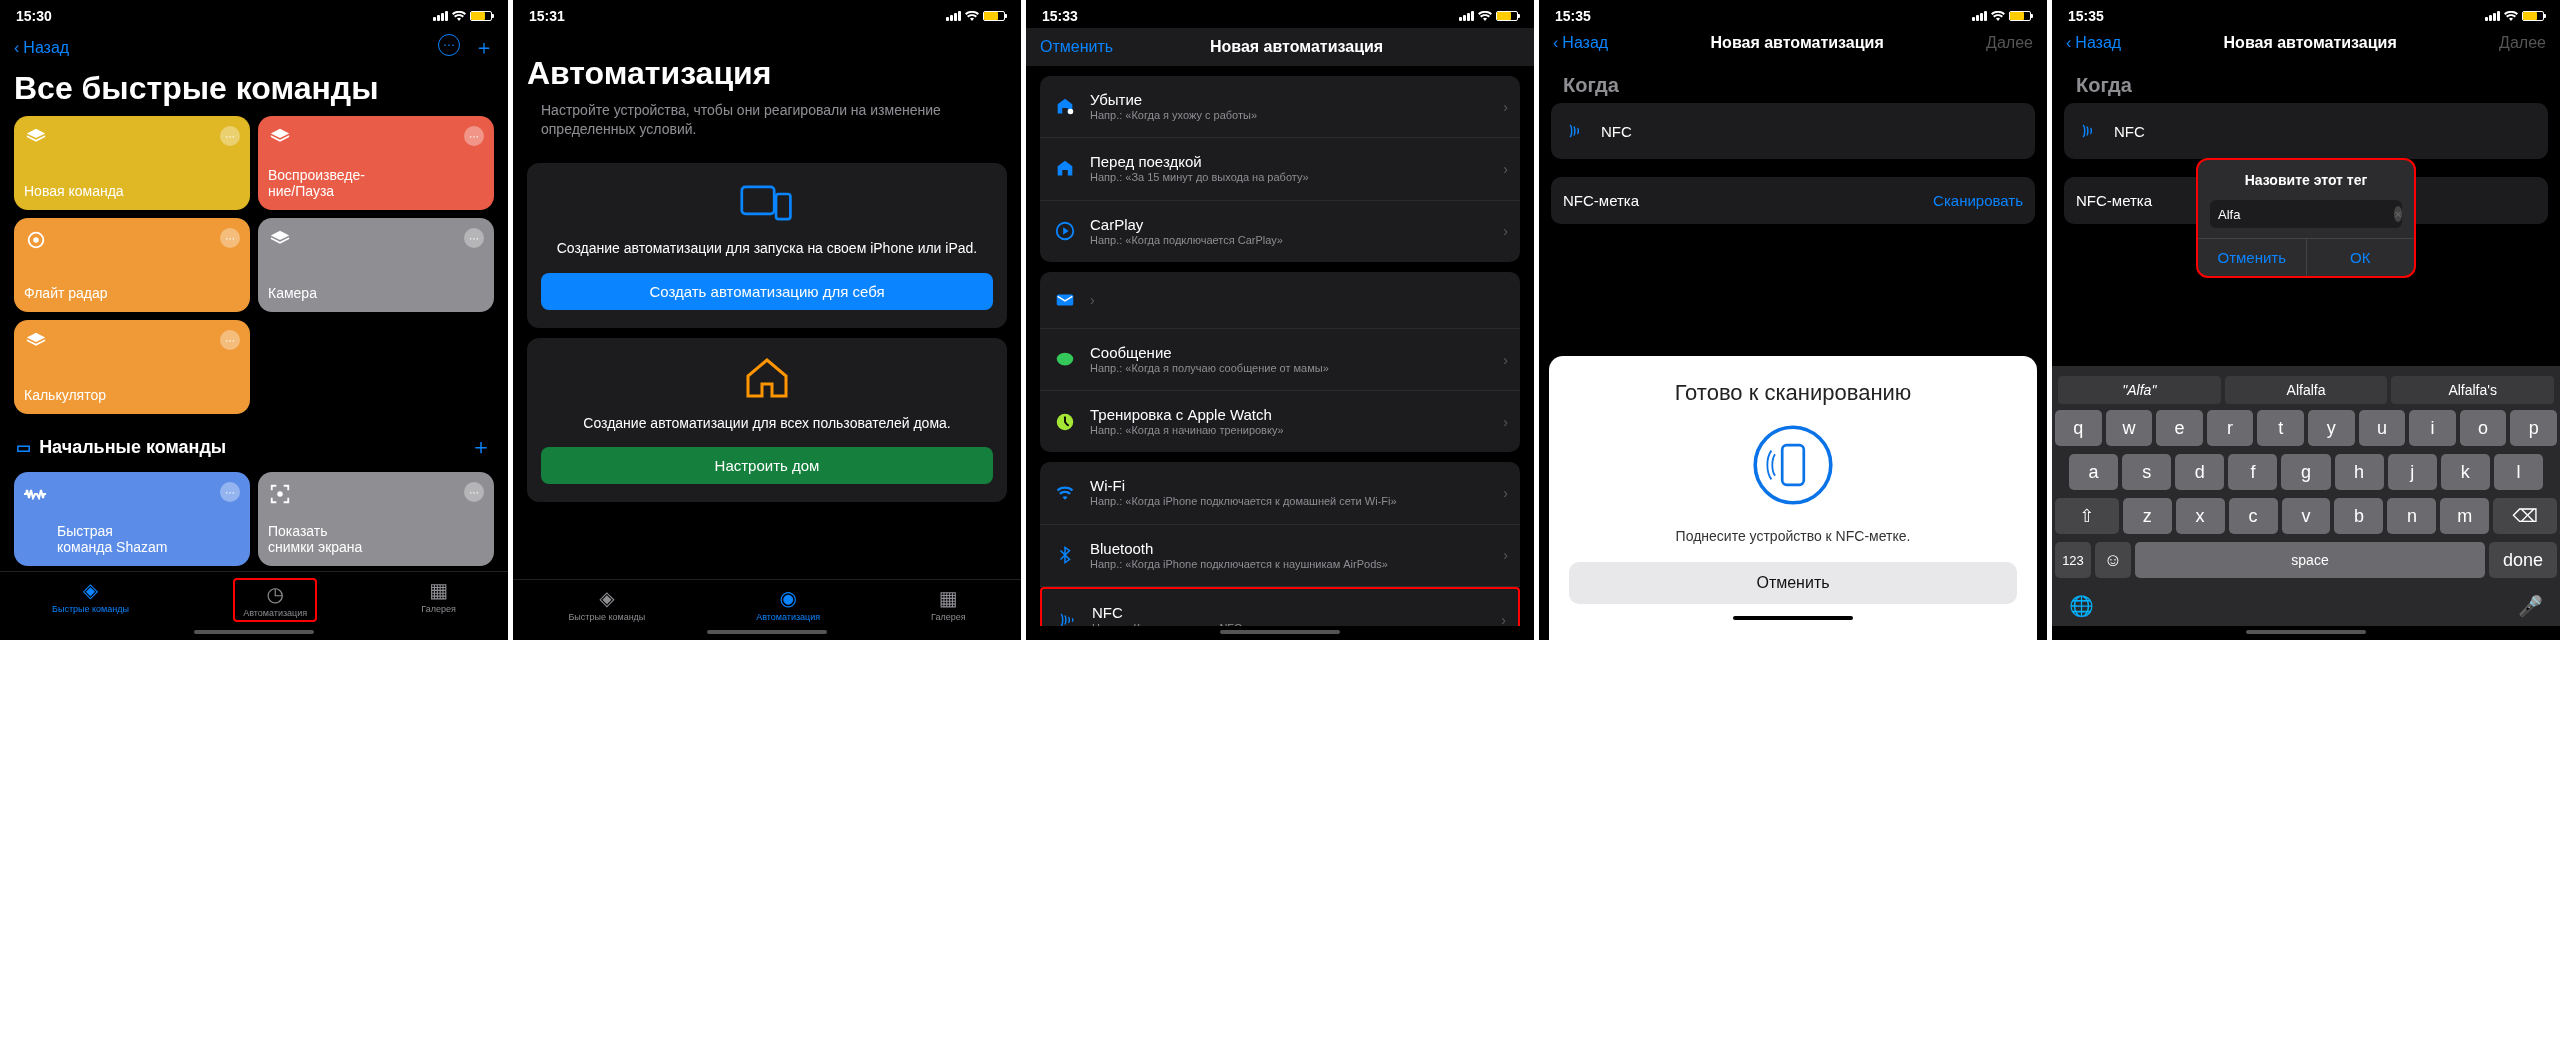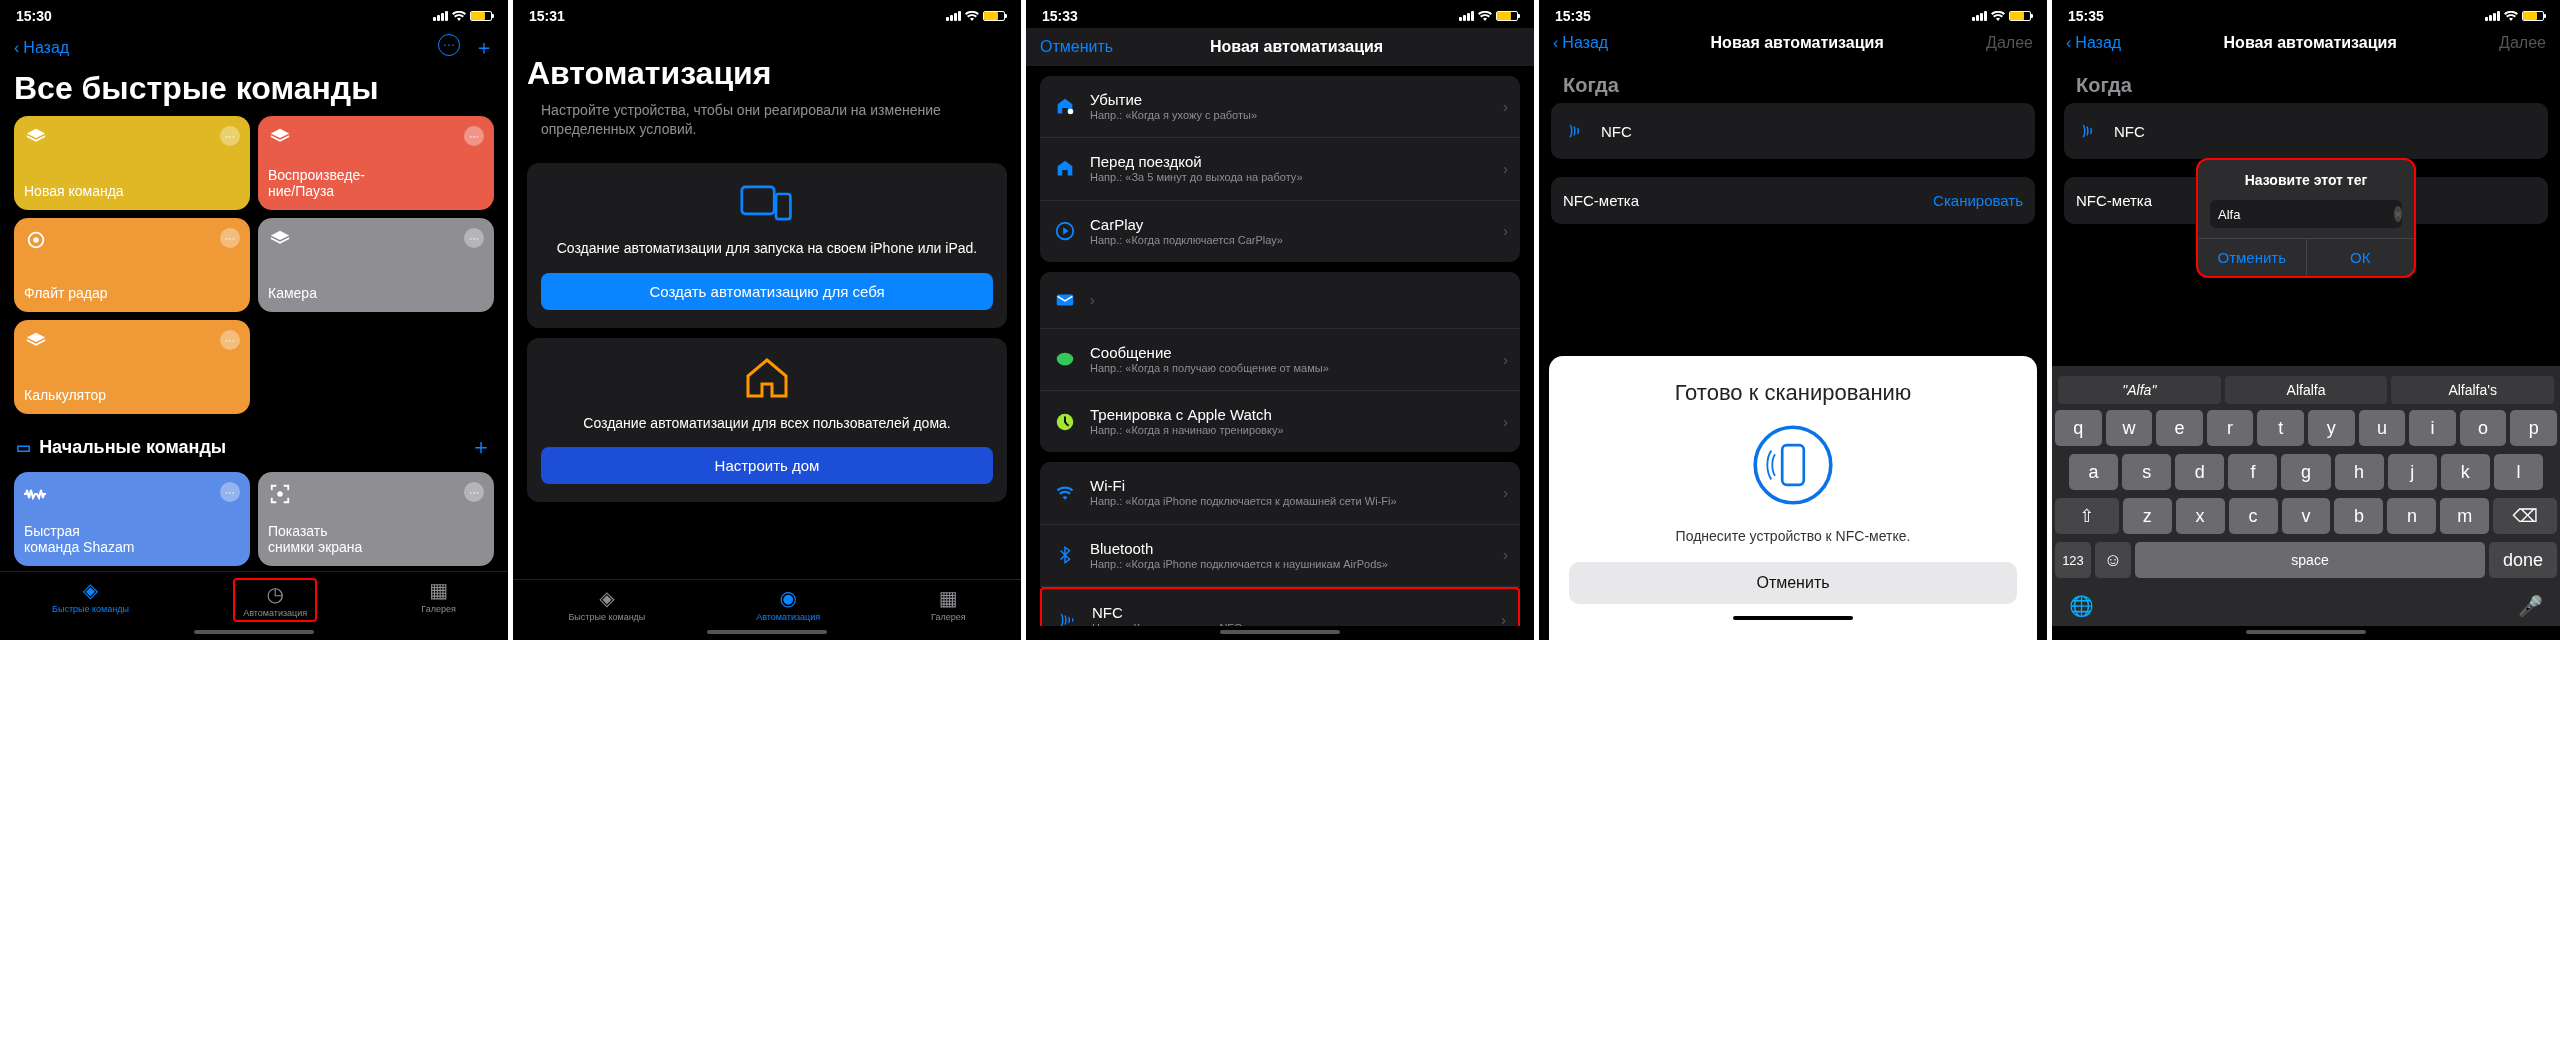--- a/index.html
+++ b/index.html
@@ -53,21 +53,21 @@
 
 .highlight-red { border: 2px solid #ff0000; border-radius: 4px; }
 
 .home-indicator { height: 4px; width: 120px; background: #555; border-radius: 2px; margin: 4px auto 6px; }
 
 .card { background: #1c1c1e; border-radius: 12px; margin: 10px 4px; padding: 18px 14px; text-align: center; }
 .card-icon-box { width: 54px; height: 44px; margin: 0 auto 14px; display: flex; align-items: center; justify-content: center; }
 .card-text { color: #fff; font-size: 14px; line-height: 1.4; margin-bottom: 14px; }
 .card-button { width: 100%; padding: 10px; border-radius: 8px; border: none; font-size: 15px; color: #fff; }
 .btn-blue { background: #0a84ff; }
-.btn-orange { background: #1d4ed8; }
+.btn-orange { background: #15803d; }
 
 .list-group { margin: 10px 4px; border-radius: 10px; overflow: hidden; }
 .list-item { background: #1c1c1e; display: flex; align-items: center; padding: 15px 12px; border-bottom: 0.5px solid #2c2c2e; gap: 12px; }
 .list-item:last-child { border-bottom: none; }
 .list-icon { width: 26px; height: 26px; display: flex; align-items: center; justify-content: center; flex-shrink: 0; }
 .list-text { flex: 1; }
 .list-title { color: #fff; font-size: 15px; }
 .list-subtitle { color: #8e8e93; font-size: 11px; line-height: 1.3; }
 .chevron { color: #5a5a5e; font-size: 14px; }
 
@@ -210,21 +210,21 @@
     <div class="tiles">
       <div class="tile tile-blue">
         <div class="tile-top">
             <div class="tile-icon">
               <svg viewBox="0 0 24 12" width="24" height="12">
                 <path stroke="#fff" stroke-width="2" fill="none" d="M0 6h2l1-4 2 8 2-8 2 8 2-4h2l2 4 2-8 2 8 1-4h2"></path>
               </svg>
             </div>
             <div class="tile-dots">⋯</div>
           </div>
-        <div class="tile-label" style="white-space:pre-line;">Быстрая
+        <div class="tile-label" style="white-space:pre-line;margin-left:33px;">Быстрая
 команда Shazam</div>
       </div>
       <div class="tile tile-gray">
         <div class="tile-top">
             <div class="tile-icon">
               <svg viewBox="0 0 24 24" width="22" height="22">
                 <path fill="none" stroke="#fff" stroke-width="2" d="M3 8V3h5M21 8V3h-5M3 16v5h5M21 16v5h-5"></path>
                 <circle cx="12" cy="12" r="3" fill="#fff"></circle>
               </svg>
             </div>
@@ -350,21 +350,21 @@
         <span class="chevron">›</span>
       </div>
       <div class="list-item">
         <div class="list-icon">
             <svg viewBox="0 0 24 24" width="22" height="22">
               <path fill="#0a84ff" d="M12 3l8 6v10h-5v-6h-6v6H4V9z"></path>
             </svg>
           </div>
         <div class="list-text">
             <div class="list-title">Перед поездкой</div>
-            <div class="list-subtitle">Напр.: «За 5 минут до выхода на работу»</div>
+            <div class="list-subtitle">Напр.: «За 15 минут до выхода на работу»</div>
           </div>
         <span class="chevron">›</span>
       </div>
       <div class="list-item">
         <div class="list-icon">
             <svg viewBox="0 0 24 24" width="22" height="22">
               <circle cx="12" cy="12" r="9" fill="none" stroke="#0a84ff" stroke-width="2"></circle>
               <path fill="#0a84ff" d="M10 8l6 4-6 4z"></path>
             </svg>
           </div>

